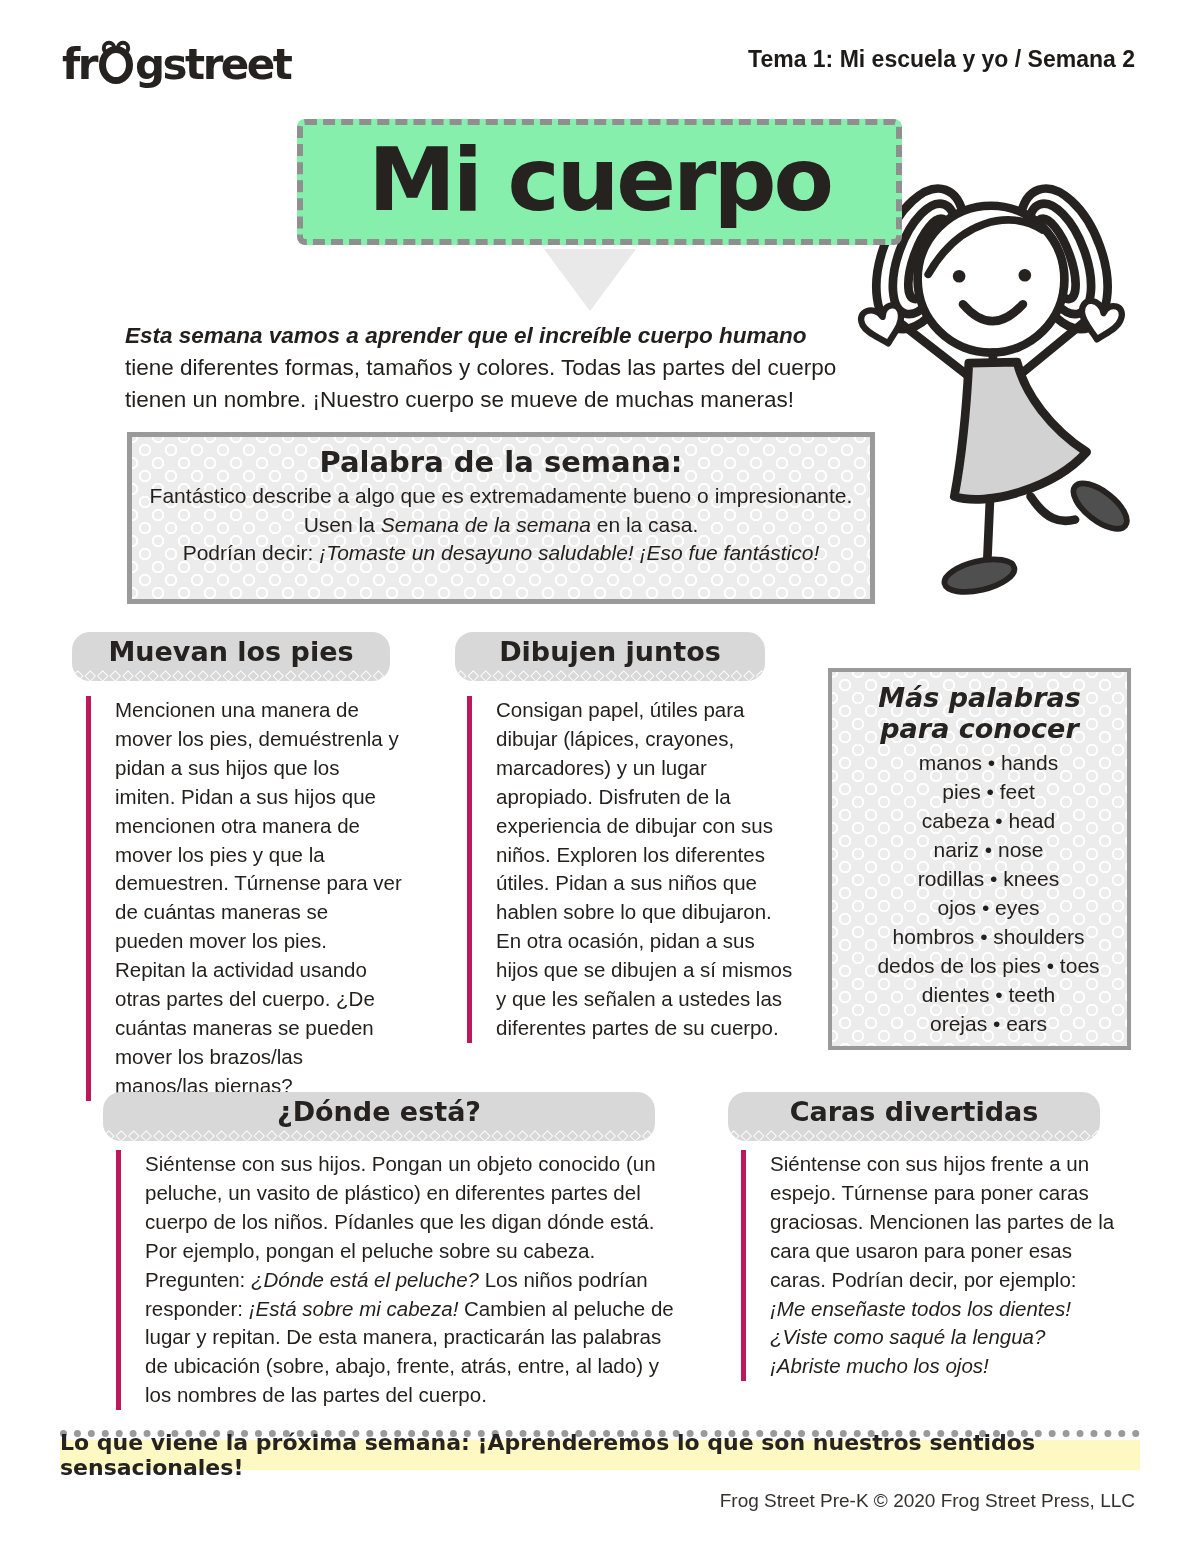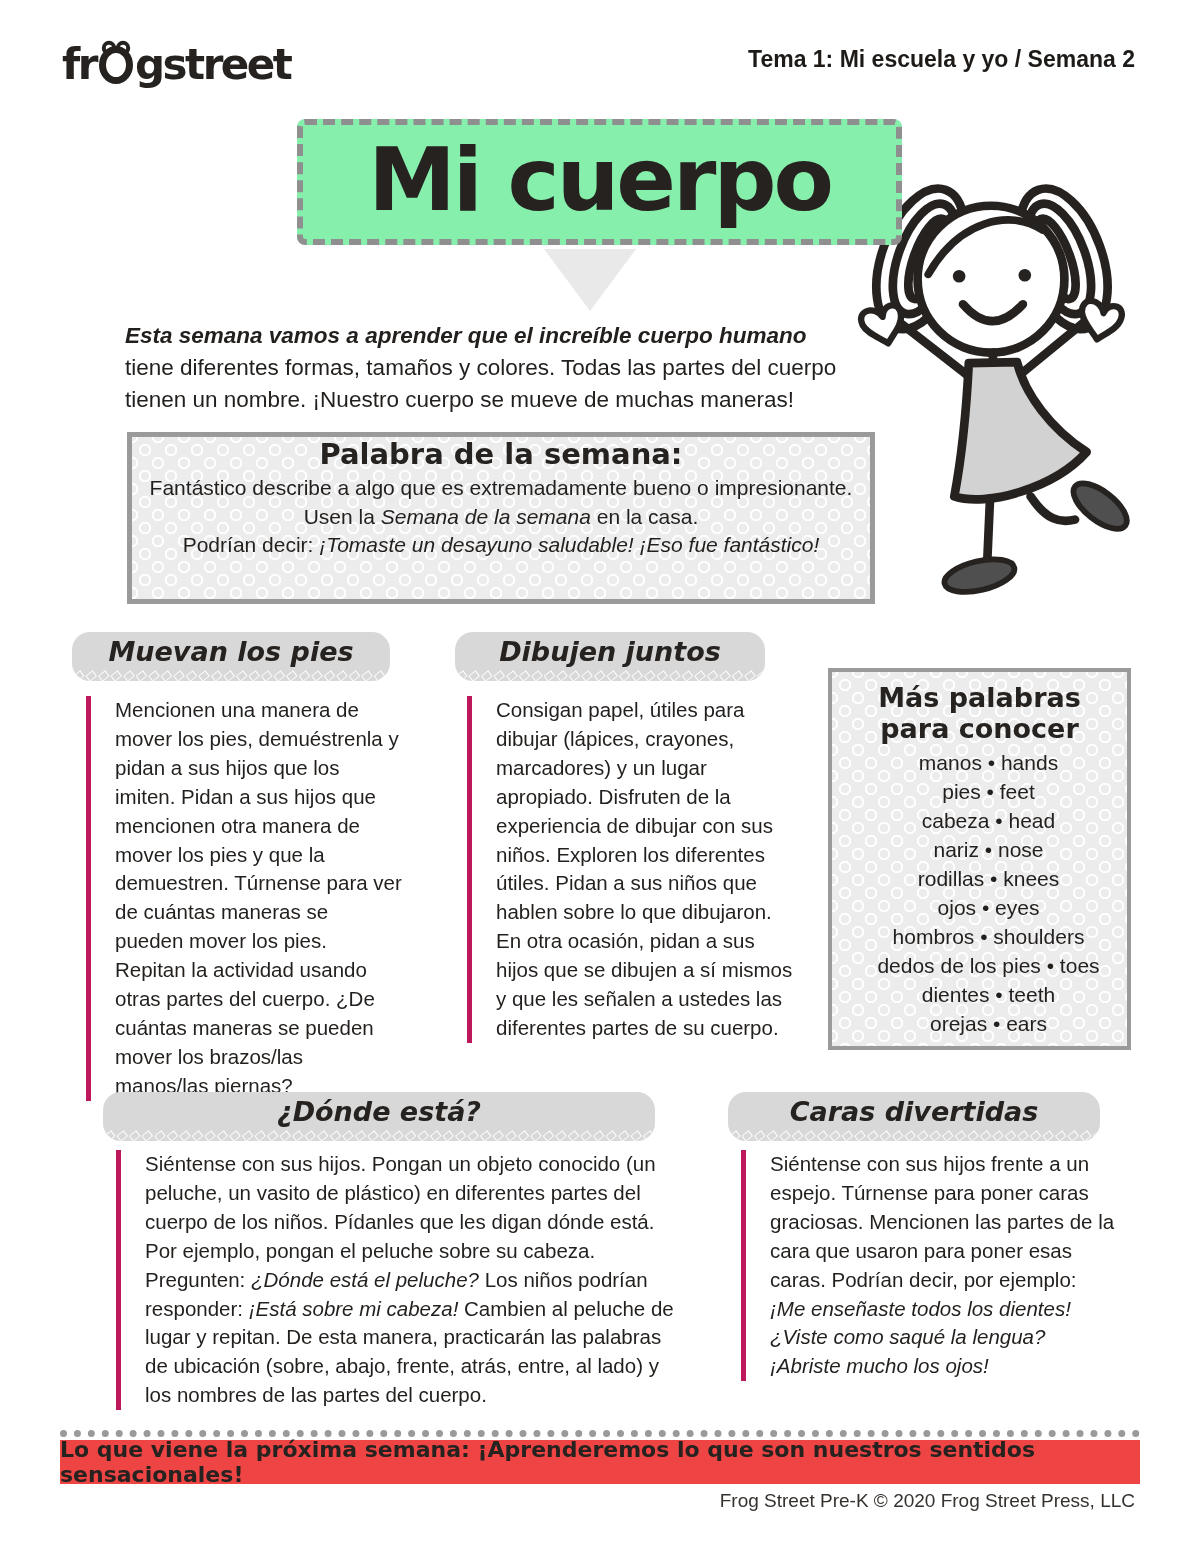--- a/index.html
+++ b/index.html
@@ -33,47 +33,47 @@
   .intro .lead { font-weight:700; font-style:italic; }
   
   .patterned {
     background-color:#ececec;
     background-image:
       radial-gradient(circle, rgba(255,255,255,0) 4px, rgba(255,255,255,.95) 4.5px, rgba(255,255,255,.95) 6px, rgba(255,255,255,0) 6.5px),
       radial-gradient(circle, rgba(255,255,255,0) 4px, rgba(255,255,255,.95) 4.5px, rgba(255,255,255,.95) 6px, rgba(255,255,255,0) 6.5px);
     background-size:26px 26px; background-position:0 0, 13px 13px;
   }
   .word-box { position:absolute; left:127px; top:432px; width:748px; height:172px;
-    border:5px solid #9a9a9a; text-align:center; z-index:3; }
+    border:5px solid #9a9a9a; text-align:center; padding-top:8px; z-index:3; }
   .word-box .wb-title { font-family:"DejaVu Sans", sans-serif; font-weight:800;
     font-size:29px; color:#262220; margin-bottom:3px; }
   .word-box .wb-line { font-size:21px; line-height:28.5px; color:#221f1d; }
   
   .pill { position:absolute; height:49px; background:#d8d8d8; border-radius:18px;
-    display:flex; align-items:center; justify-content:center; overflow:hidden; z-index:2;font-style:italic; }
+    display:flex; align-items:center; justify-content:center; overflow:hidden; z-index:2; }
   .pill-title { font-family:"DejaVu Sans", sans-serif; font-weight:800;
     font-size:27px; color:#262220; padding-bottom:10px; }
   .diamond-row { position:absolute; bottom:0px; left:0; width:100%; text-align:center;
     color:#ffffff; font-size:15px; line-height:13px; letter-spacing:1px;
     white-space:nowrap; overflow:hidden; pointer-events:none; }
   
   .act-body { position:absolute; border-left:5px solid #be185d; padding-left:24px;
     font-size:20.5px; line-height:28.9px; color:#221f1d; }
   .act-body em { font-style:italic; }
   
   .vocab-box { position:absolute; left:828px; top:668px; width:303px; height:382px;
     border:4px solid #9a9a9a; text-align:center; padding-top:10px; }
   .vocab-title { font-family:"DejaVu Sans", sans-serif; font-weight:800;
-    font-size:27px; line-height:31px; color:#262220; max-width:250px; margin:0 auto 4px; }
+    font-size:27px; line-height:31px; color:#262220; max-width:250px; margin:0 auto 4px;font-style:italic; }
   .vocab-item { font-size:21px; line-height:29px; color:#221f1d;margin-left:18px; }
   
   .footer-dots { position:absolute; left:60px; top:1430px; width:1080px; height:0;
     border-top:7px dotted #9a9a9a; }
-  .footer-band { position:absolute; left:60px; top:1440px; width:1080px; height:44px;
-    background:#ef4444; display:flex; align-items:center; justify-content:flex-end; }
+  .footer-band { position:absolute; left:60px; top:1440px; width:1080px; height:30px;
+    background:#fef9c3; display:flex; align-items:center; justify-content:flex-end; }
   .footer-band .fb-text { font-family:"DejaVu Sans", sans-serif; font-weight:800;
     font-size:22px; color:#262220; }
   .copyright { position:absolute; right:65px; top:1490px; font-size:19px; color:#35312e; }
 </style>
 </head>
 <body>
 
 <div class="page">
 
   <div class="logo">

